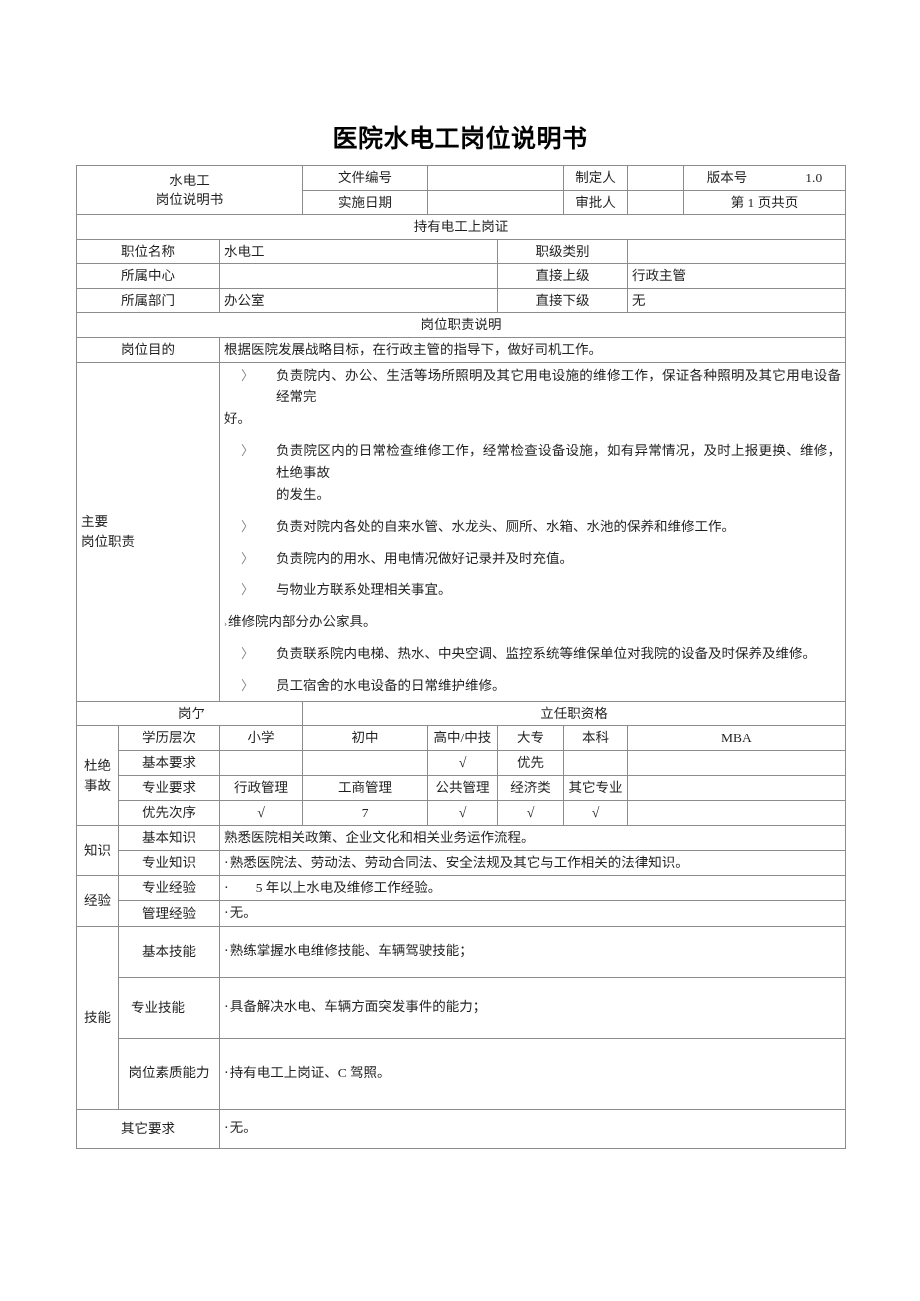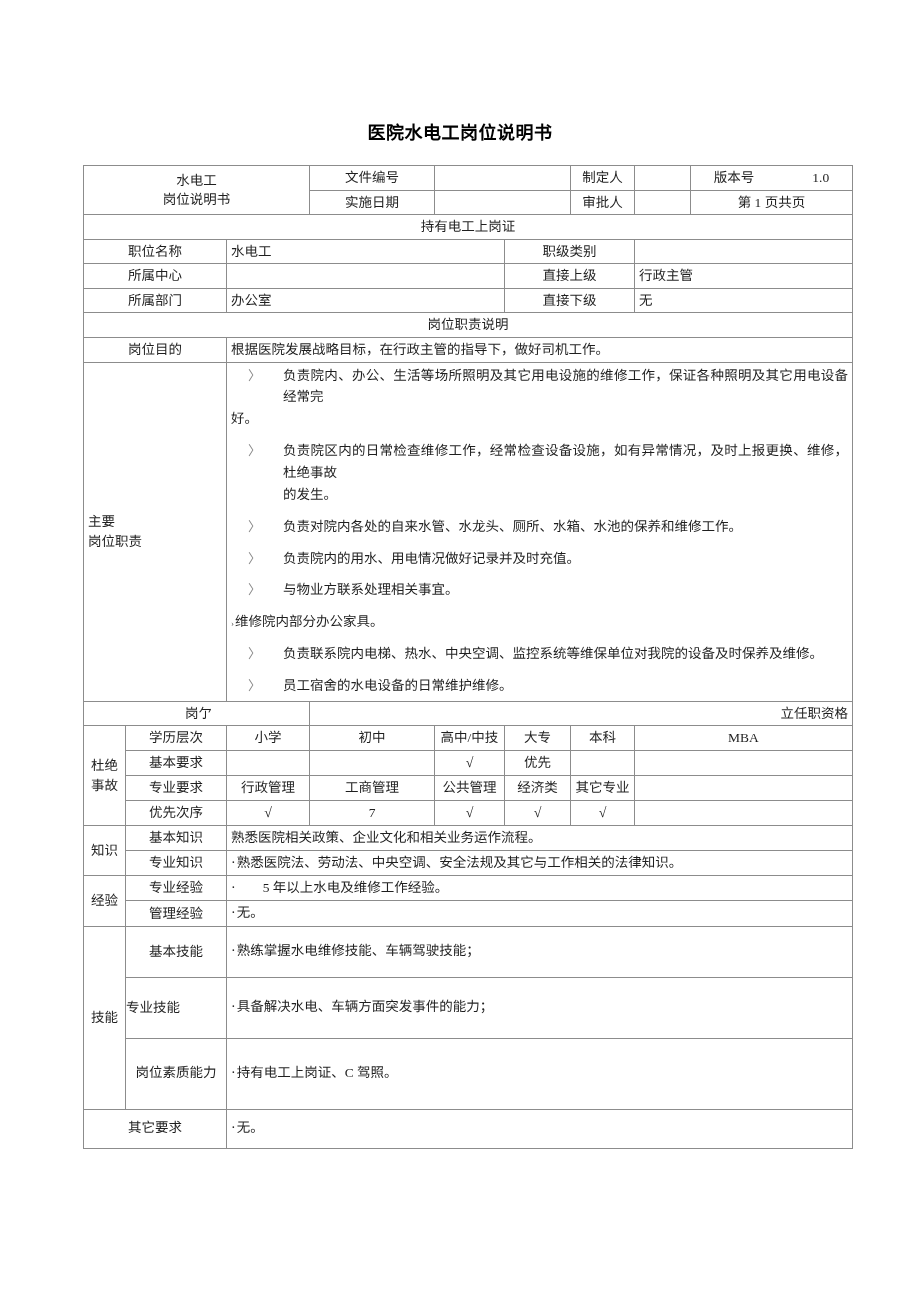--- a/index.html
+++ b/index.html
@@ -24,30 +24,30 @@
     box-sizing: border-box;
   }
 
   .doc-title {
     position: absolute;
     top: 118px;
     left: 0;
     width: 920px;
     text-align: center;
     font-family: "DejaVu Sans", "Liberation Sans", sans-serif;
-    font-size: 18px;
+    font-size: 25px;
     font-weight: 700;
     letter-spacing: 0.5px;
     color: #000;
   }
 
   .doc-table {
     position: absolute;
     top: 165px;
-    left: 83px;
+    left: 76px;
     width: 769px;
     border-collapse: collapse;
     table-layout: fixed;
     font-size: 13.5px;
     color: #1f1f1f;
   }
   .doc-table td {
     border: 1px solid #8c8c8c;
     padding: 2px 4px;
     vertical-align: middle;
@@ -241,21 +241,21 @@
               <li><span class="arrow">〉</span><span>与物业方联系处理相关事宜。</span></li>
               <li class="flush"><span class="arrow">›</span><span>维修院内部分办公家具。</span></li>
               <li><span class="arrow">〉</span><span>负责联系院内电梯、热水、中央空调、监控系统等维保单位对我院的设备及时保养及维修。</span></li>
               <li><span class="arrow">〉</span><span>员工宿舍的水电设备的日常维护维修。</span></li>
             </ul>
       </td>
     </tr>
 
     <tr>
       <td class="section-bar" colspan="3" style="padding-right:0;">岗亇</td>
-      <td class="section-bar" colspan="6" style="text-align:right; padding-left:4px;">立任职资格</td>
+      <td class="section-bar" colspan="6" style="text-align:center; padding-left:4px;">立任职资格</td>
     </tr>
 
     <tr>
       <td class="edu-label" rowspan="4">杜绝事故</td>
       <td class="c-center">学历层次</td>
       <td class="c-center">小学</td>
       <td class="c-center">初中</td>
       <td class="c-center">高中/中技</td>
       <td class="c-center">大专</td>
       <td class="c-center">本科</td>
@@ -289,47 +289,47 @@
       <td class="c-center tick" colspan="2"></td>
     </tr>
 
     <tr>
       <td class="edu-label" rowspan="2">知识</td>
       <td class="c-center">基本知识</td>
       <td class="c-left bullet-line" colspan="7">熟悉医院相关政策、企业文化和相关业务运作流程。</td>
     </tr>
     <tr>
       <td class="c-center">专业知识</td>
-      <td class="c-left bullet-line bold" colspan="7"><span class="dot">·</span><span>熟悉医院法、劳动法、中央空调、安全法规及其它与工作相关的法律知识。</span></td>
+      <td class="c-left bullet-line bold" colspan="7"><span class="dot">·</span><span>熟悉医院法、劳动法、劳动合同法、安全法规及其它与工作相关的法律知识。</span></td>
     </tr>
 
     <tr>
       <td class="edu-label" rowspan="2">经验</td>
       <td class="c-center">专业经验</td>
       <td class="c-left bullet-line" colspan="7"><span class="dot">·</span><span class="gap"></span><span class="bold">5 年以上水电及维修工作经验。</span></td>
     </tr>
     <tr>
       <td class="c-center">管理经验</td>
       <td class="c-left bullet-line" colspan="7"><span class="dot">·</span><span>无。</span></td>
     </tr>
 
     <tr>
       <td class="edu-label" rowspan="3">技能</td>
       <td class="c-center" style="height:46px;margin-top:21px;">基本技能</td>
       <td class="c-left bullet-line bold" colspan="7"><span class="dot">·</span><span>熟练掌握水电维修技能、车辆驾驶技能；</span></td>
     </tr>
     <tr>
-      <td class="c-left" style="height:56px; padding-left:0;margin-top:22px;">专业技能</td>
+      <td class="c-left" style="height:56px; padding-left:12px;margin-top:22px;">专业技能</td>
       <td class="c-left bullet-line" colspan="7"><span class="dot">·</span><span>具备解决水电、车辆方面突发事件的能力；</span></td>
     </tr>
     <tr>
       <td class="c-center" style="height:66px; line-height:2.1;">岗位素质能力</td>
       <td class="c-left bullet-line" colspan="7"><span class="dot">·</span><span>持有电工上岗证、C 驾照。</span></td>
     </tr>
 
     <tr>
-      <td class="c-center" colspan="2" style="height:34px;font-family:Liberation Mono, monospace;">其它要求</td>
+      <td class="c-center" colspan="2" style="height:34px;">其它要求</td>
       <td class="c-left bullet-line" colspan="7"><span class="dot">·</span><span>无。</span></td>
     </tr>
 
   </tbody>
     </table>
 </div>
 
 </body></html>

